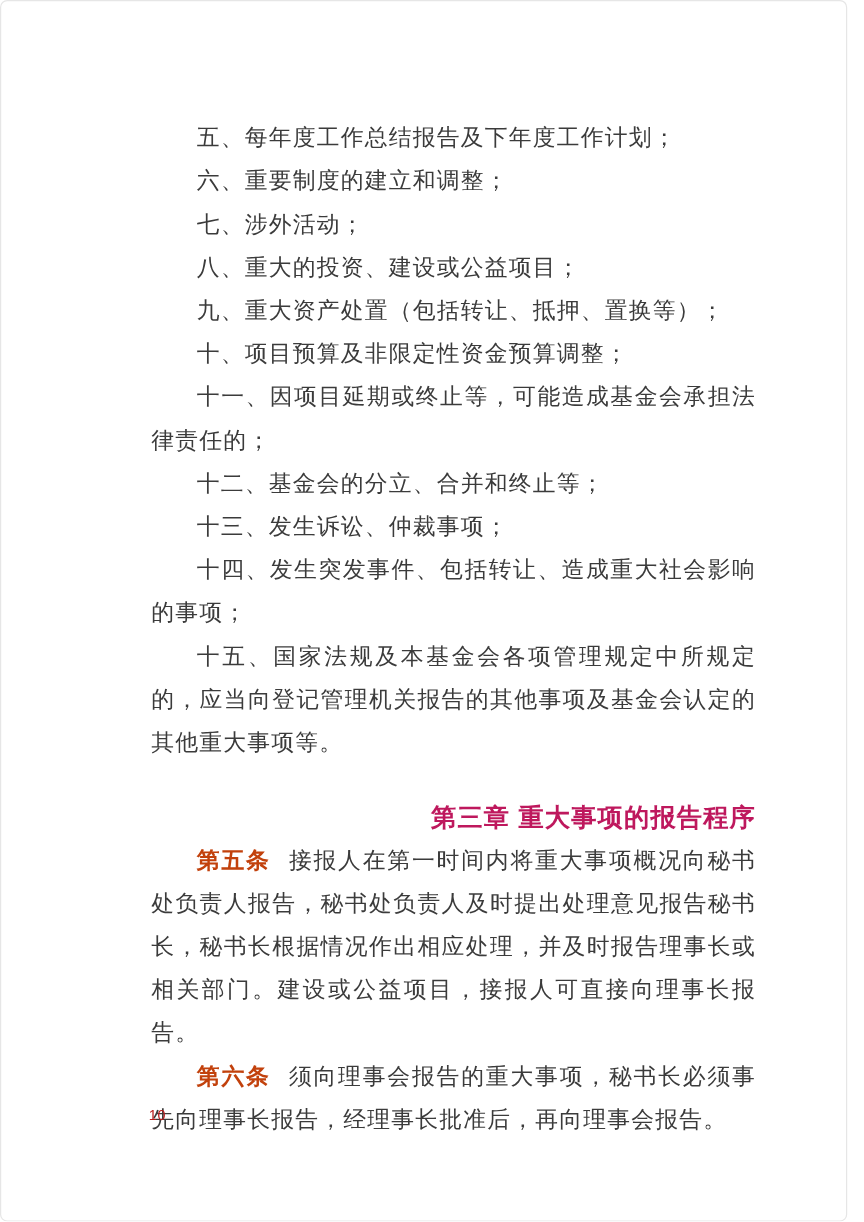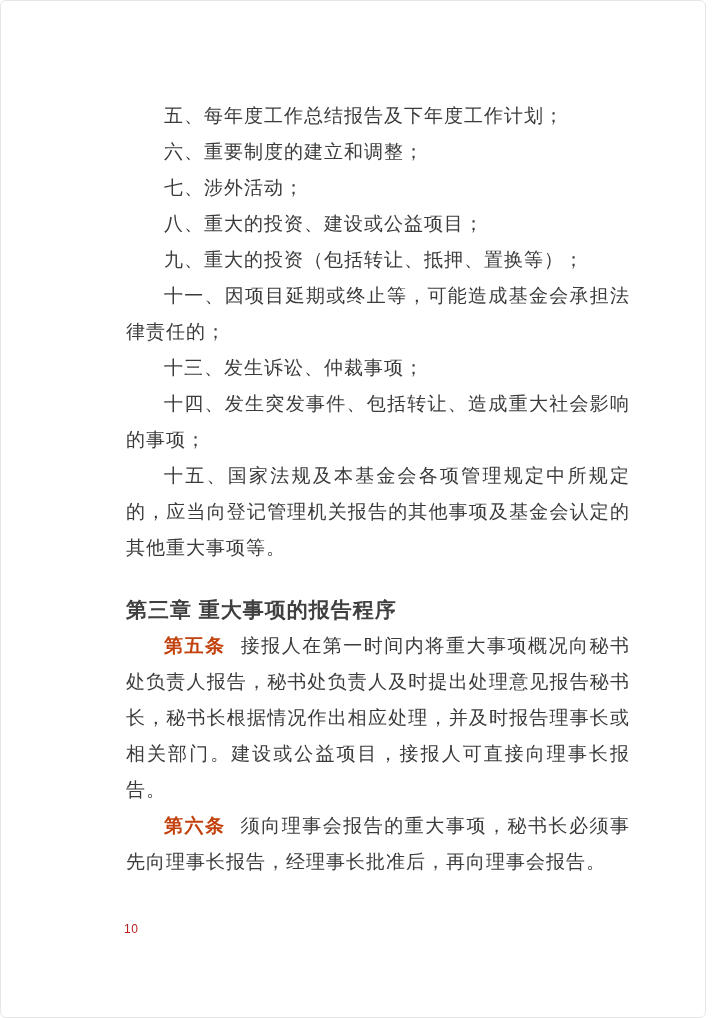--- a/index.html
+++ b/index.html
@@ -35,22 +35,22 @@
     text-indent: 2em;
     color: #3b3b3b;
   }
   .chapter-heading {
     margin: 26px 0 0 0;
     font-family: "Liberation Sans", "DejaVu Sans", sans-serif;
     font-weight: bold;
     font-size: 21px;
     line-height: 36px;
     letter-spacing: 1px;
-    text-align: left;
-    color: #404040;
+    text-align: right;
+    color: #be185d;
   }
   .article-label {
     font-family: "Liberation Sans", "DejaVu Sans", sans-serif;
     font-weight: bold;
     color: #c2410c;
     margin-right: 0.8em;
   }
   .page-number {
     position: absolute;
     left: 123px;
@@ -64,22 +64,24 @@
 </head>
 <body>
 
 <div class="page">
   <div class="content">
 
     <p class="body-para">五、每年度工作总结报告及下年度工作计划；</p>
     <p class="body-para">六、重要制度的建立和调整；</p>
     <p class="body-para">七、涉外活动；</p>
     <p class="body-para">八、重大的投资、建设或公益项目；</p>
-    <p class="body-para">九、重大的投资（包括转让、抵押、置换等）；</p>
+    <p class="body-para">九、重大资产处置（包括转让、抵押、置换等）；</p>
+    <p class="body-para">十、项目预算及非限定性资金预算调整；</p>
     <p class="body-para">十一、因项目延期或终止等，可能造成基金会承担法律责任的；</p>
+    <p class="body-para">十二、基金会的分立、合并和终止等；</p>
     <p class="body-para">十三、发生诉讼、仲裁事项；</p>
     <p class="body-para">十四、发生突发事件、包括转让、造成重大社会影响的事项；</p>
     <p class="body-para">十五、国家法规及本基金会各项管理规定中所规定的，应当向登记管理机关报告的其他事项及基金会认定的其他重大事项等。</p>
 
     <h2 class="chapter-heading">第三章 重大事项的报告程序</h2>
 
     <p class="body-para"><span class="article-label">第五条</span><span>接报人在第一时间内将重大事项概况向秘书处负责人报告，秘书处负责人及时提出处理意见报告秘书长，秘书长根据情况作出相应处理，并及时报告理事长或相关部门。建设或公益项目，接报人可直接向理事长报告。</span></p>
 
     <p class="body-para"><span class="article-label">第六条</span><span>须向理事会报告的重大事项，秘书长必须事先向理事长报告，经理事长批准后，再向理事会报告。</span></p>
 

